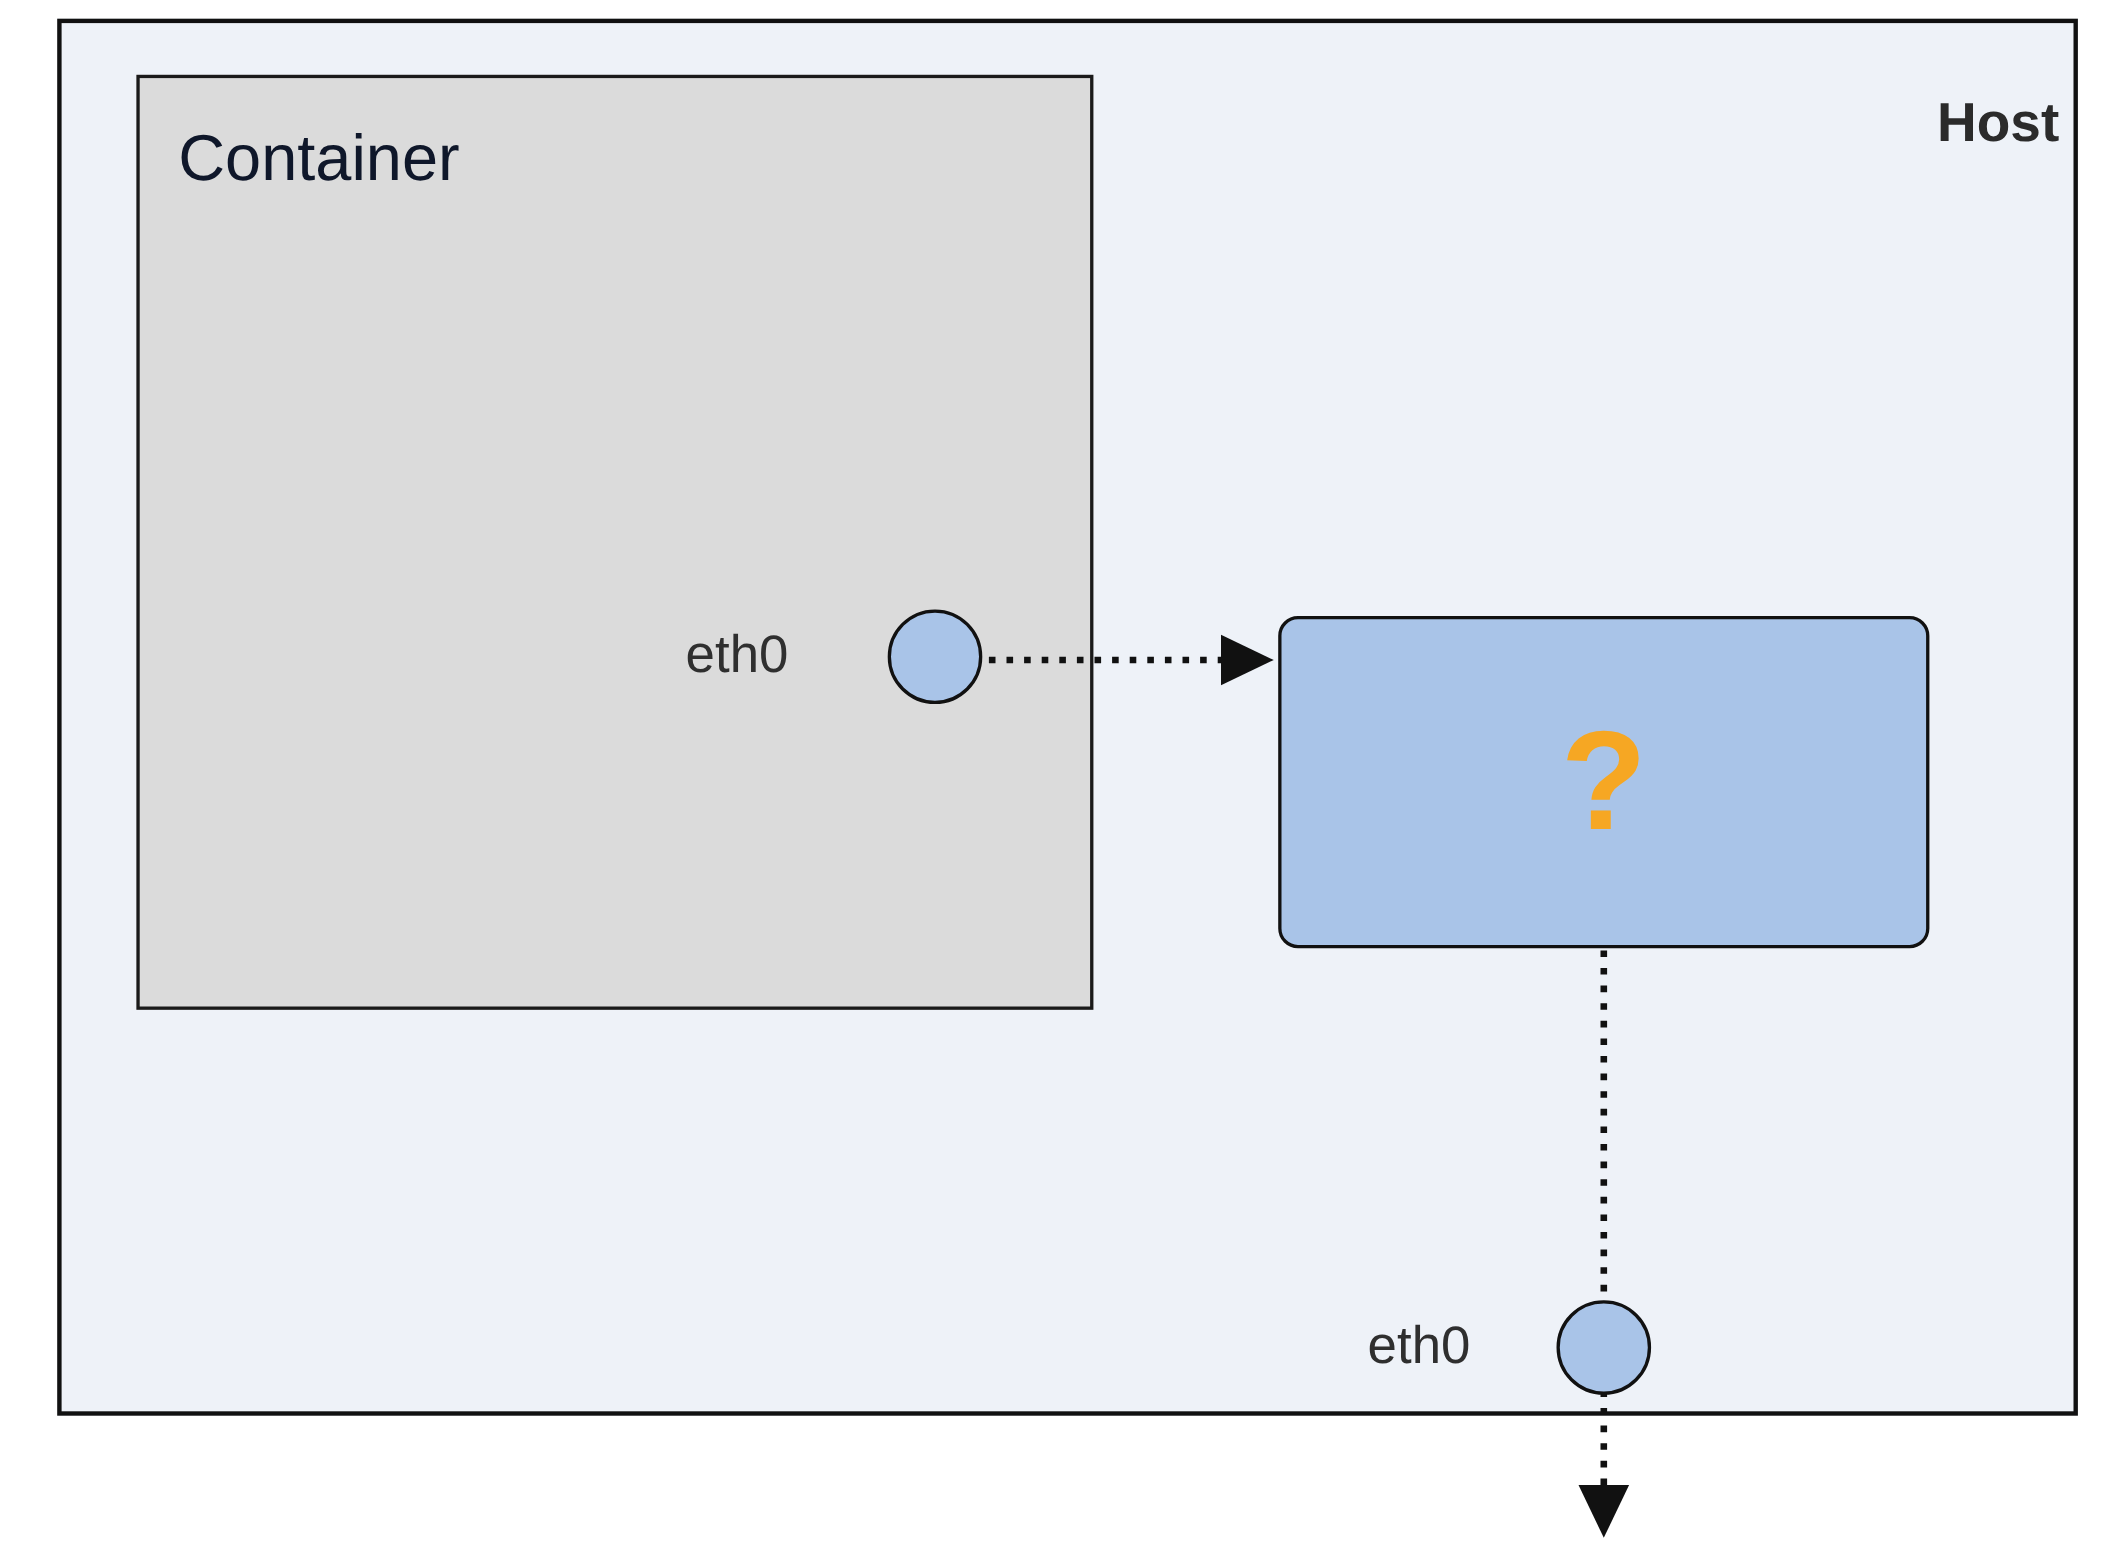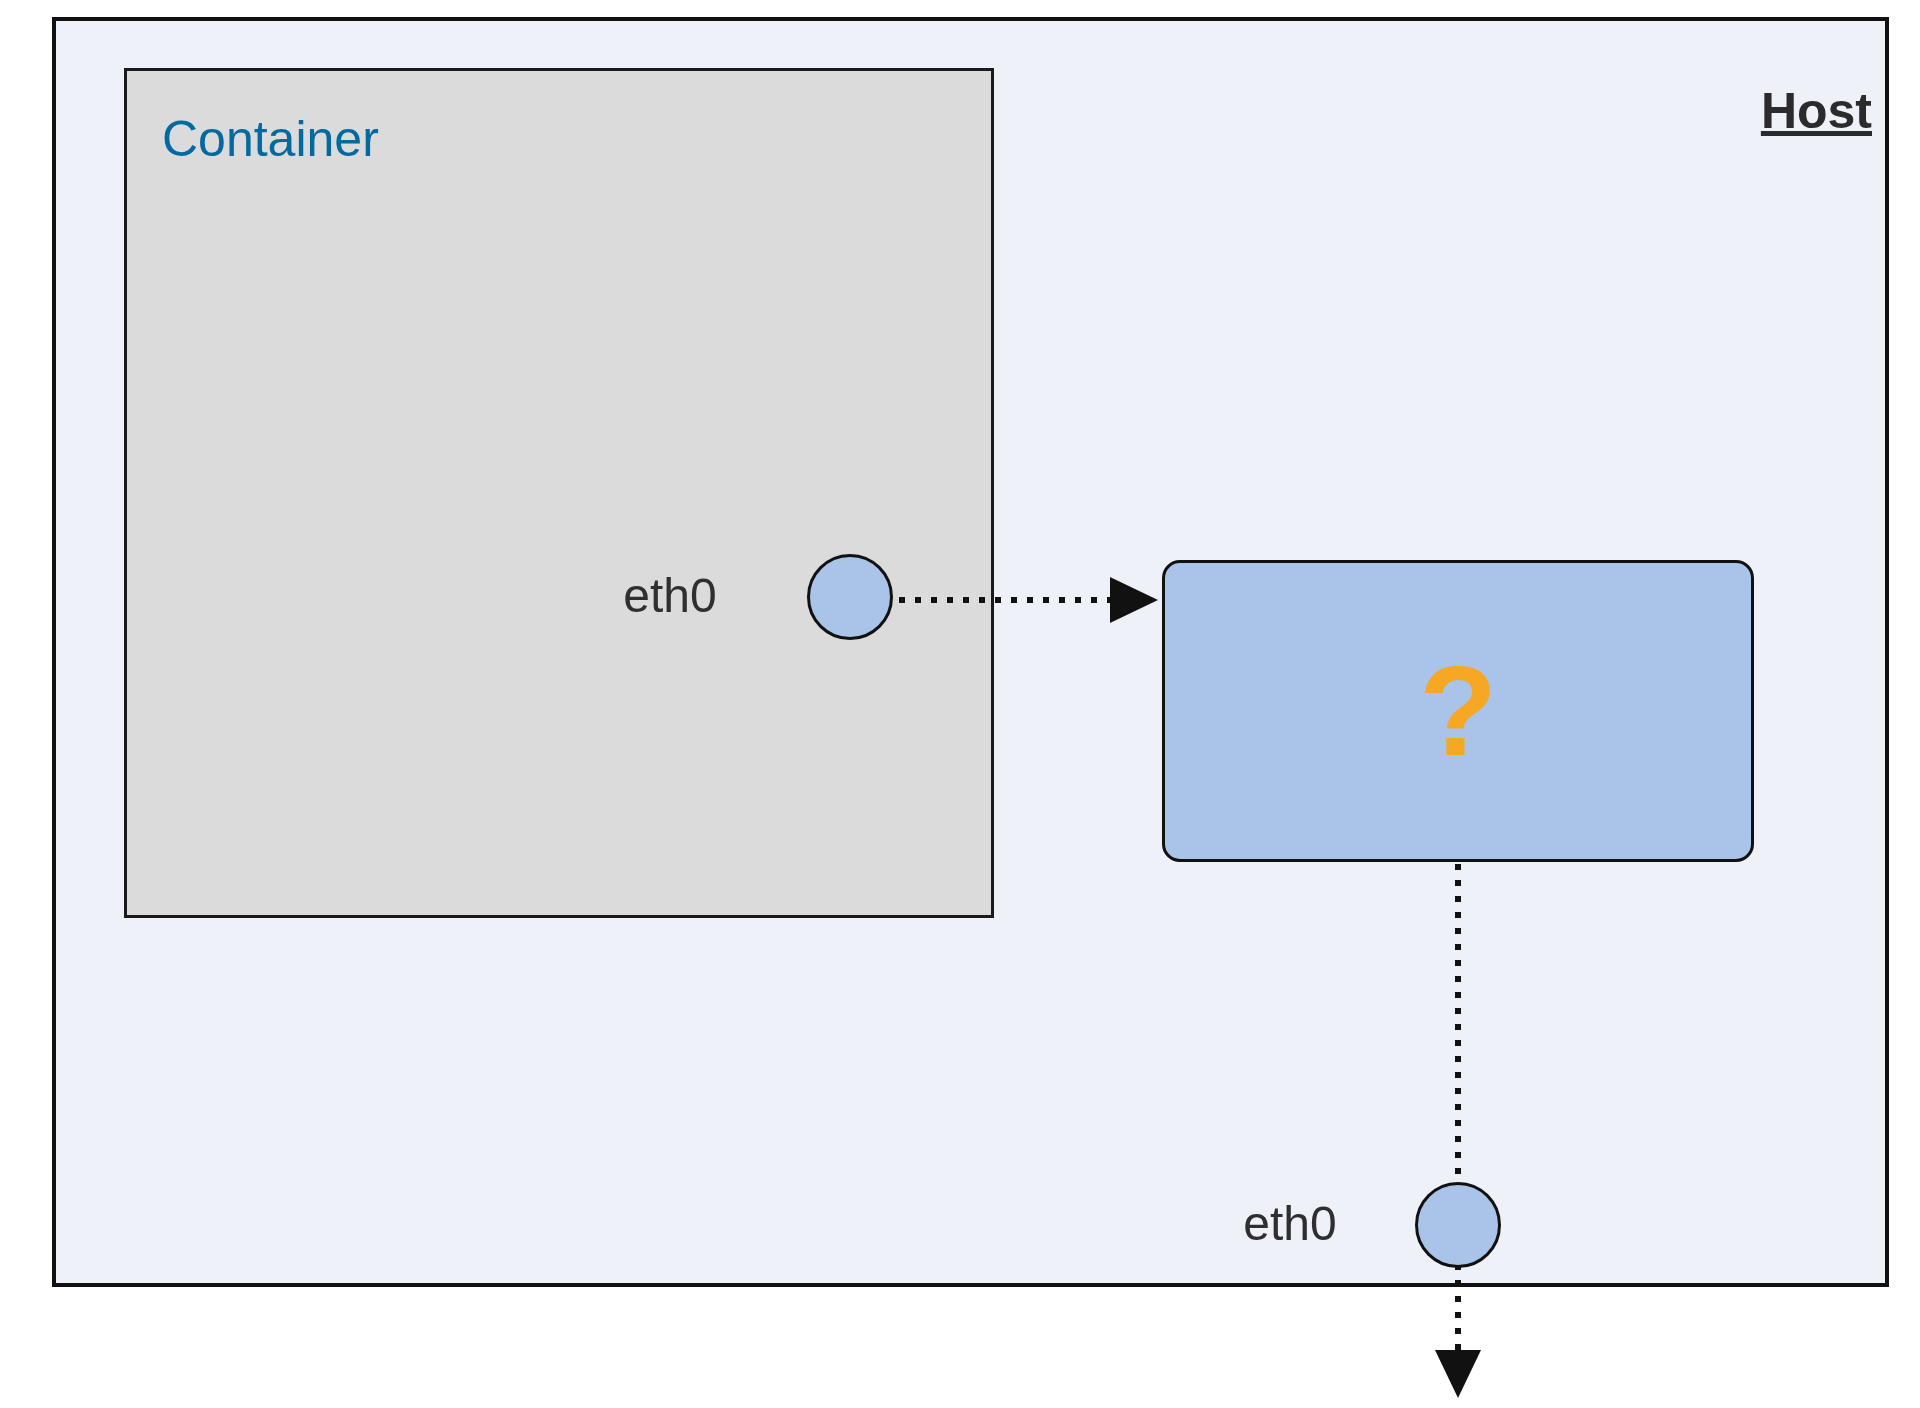--- a/index.html
+++ b/index.html
@@ -26,38 +26,37 @@
     box-sizing: border-box;
   }
   .host-label {
     position: absolute;
     top: 82px;
     right: 48px;
     font-size: 50px;
     font-weight: 700;
     color: #2b2b2b;
     text-align: right;
-    text-decoration: underline;
   }
   .container-box {
     position: absolute;
     left: 124px;
     top: 68px;
     width: 870px;
     height: 850px;
     background: #dbdbdb;
     border: 3px solid #1a1a1a;
     box-sizing: border-box;
   }
   .container-label {
     position: absolute;
     left: 162px;
     top: 110px;
-    font-size: 50px;
-    color: #0369a1;
+    font-size: 59px;
+    color: #0f172a;
   }
   .port-circle {
     position: absolute;
     width: 86px;
     height: 86px;
     border-radius: 50%;
     background: #a9c4e8;
     border: 3px solid #111111;
     box-sizing: border-box;
   }

